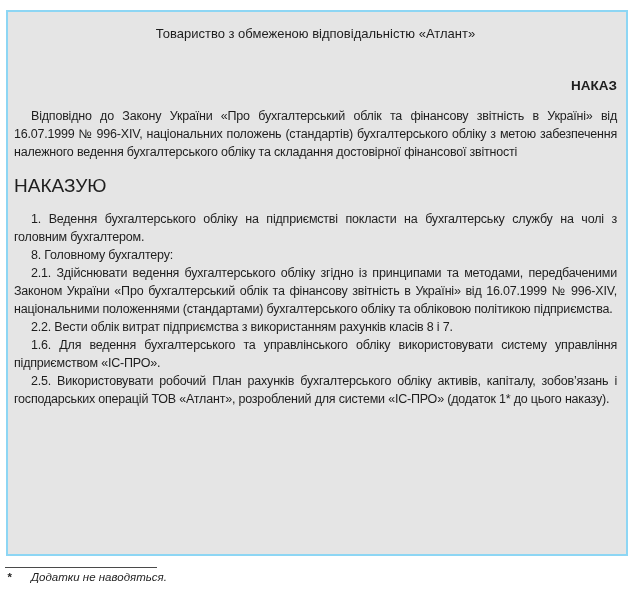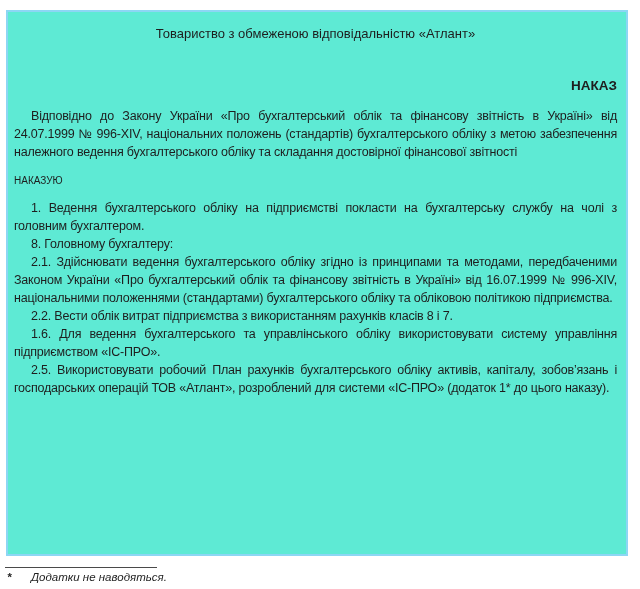--- a/index.html
+++ b/index.html
@@ -16,21 +16,21 @@
     overflow: hidden;
   }
   .frame {
     position: absolute;
     left: 6px;
     top: 10px;
     width: 622px;
     height: 546px;
     box-sizing: border-box;
     border: 2px solid #8dd6f4;
-    background: #5eead4;
+    background: #e5e5e5;
     padding: 0 9px 0 6px;
   }
   .company {
     margin-top: 14px;
     text-align: center;
     font-size: 13px;
   }
   .doc-title {
     margin-top: 37px;
     text-align: right;
@@ -54,21 +54,21 @@
     line-height: 18px;
     letter-spacing: -0.2px;
     text-align: justify;
   }
   .preamble {
     margin-top: 14px;
     text-indent: 17px;
   }
   .resolution {
     margin-top: 14px;
-    font-size: 10px;
+    font-size: 19px;
   }
   .items {
     margin-top: 13px;
   }
   .items p {
     margin: 0;
     text-indent: 17px;
   }
   .footnote-sep {
     position: absolute;
@@ -90,21 +90,21 @@
     width: 24px;
     font-weight: bold;
   }
 </style>
 </head>
 <body>
 
 <div class="frame">
   <div class="company">Товариство з обмеженою відповідальністю «Атлант»</div>
   <div class="doc-title">НАКАЗ</div>
-  <div class="preamble body-text">Відповідно до Закону України «Про бухгалтерський облік та фінансову звітність в Україні» від 24.07.1999 № 996-XIV, національних положень (стандартів) бухгалтерського обліку з метою забезпечення належного ведення бухгалтерського обліку та складання достовірної фінансової звітності</div>
+  <div class="preamble body-text">Відповідно до Закону України «Про бухгалтерський облік та фінансову звітність в Україні» від 16.07.1999 № 996-XIV, національних положень (стандартів) бухгалтерського обліку з метою забезпечення належного ведення бухгалтерського обліку та складання достовірної фінансової звітності</div>
   <div class="resolution">НАКАЗУЮ</div>
   <div class="items body-text">
     <p>1. Ведення бухгалтерського обліку на підприємстві покласти на бухгалтерську службу на чолі з головним бухгалтером.</p>
     <p>8. Головному бухгалтеру:</p>
     <p>2.1. Здійснювати ведення бухгалтерського обліку згідно із принципами та методами, передбаченими Законом України «Про бухгалтерський облік та фінансову звітність в Україні» від 16.07.1999 № 996-XIV, національними положеннями (стандартами) бухгалтерського обліку та обліковою політикою підприємства.</p>
     <p>2.2. Вести облік витрат підприємства з використанням рахунків класів 8 і 7.</p>
     <p>1.6. Для ведення бухгалтерського та управлінського обліку використовувати систему управління підприємством «ІС-ПРО».</p>
     <p>2.5. Використовувати робочий План рахунків бухгалтерського обліку активів, капіталу, зобов’язань і господарських операцій ТОВ «Атлант», розроблений для системи «ІС-ПРО» (додаток 1* до цього наказу).</p>
   </div>
 </div>

